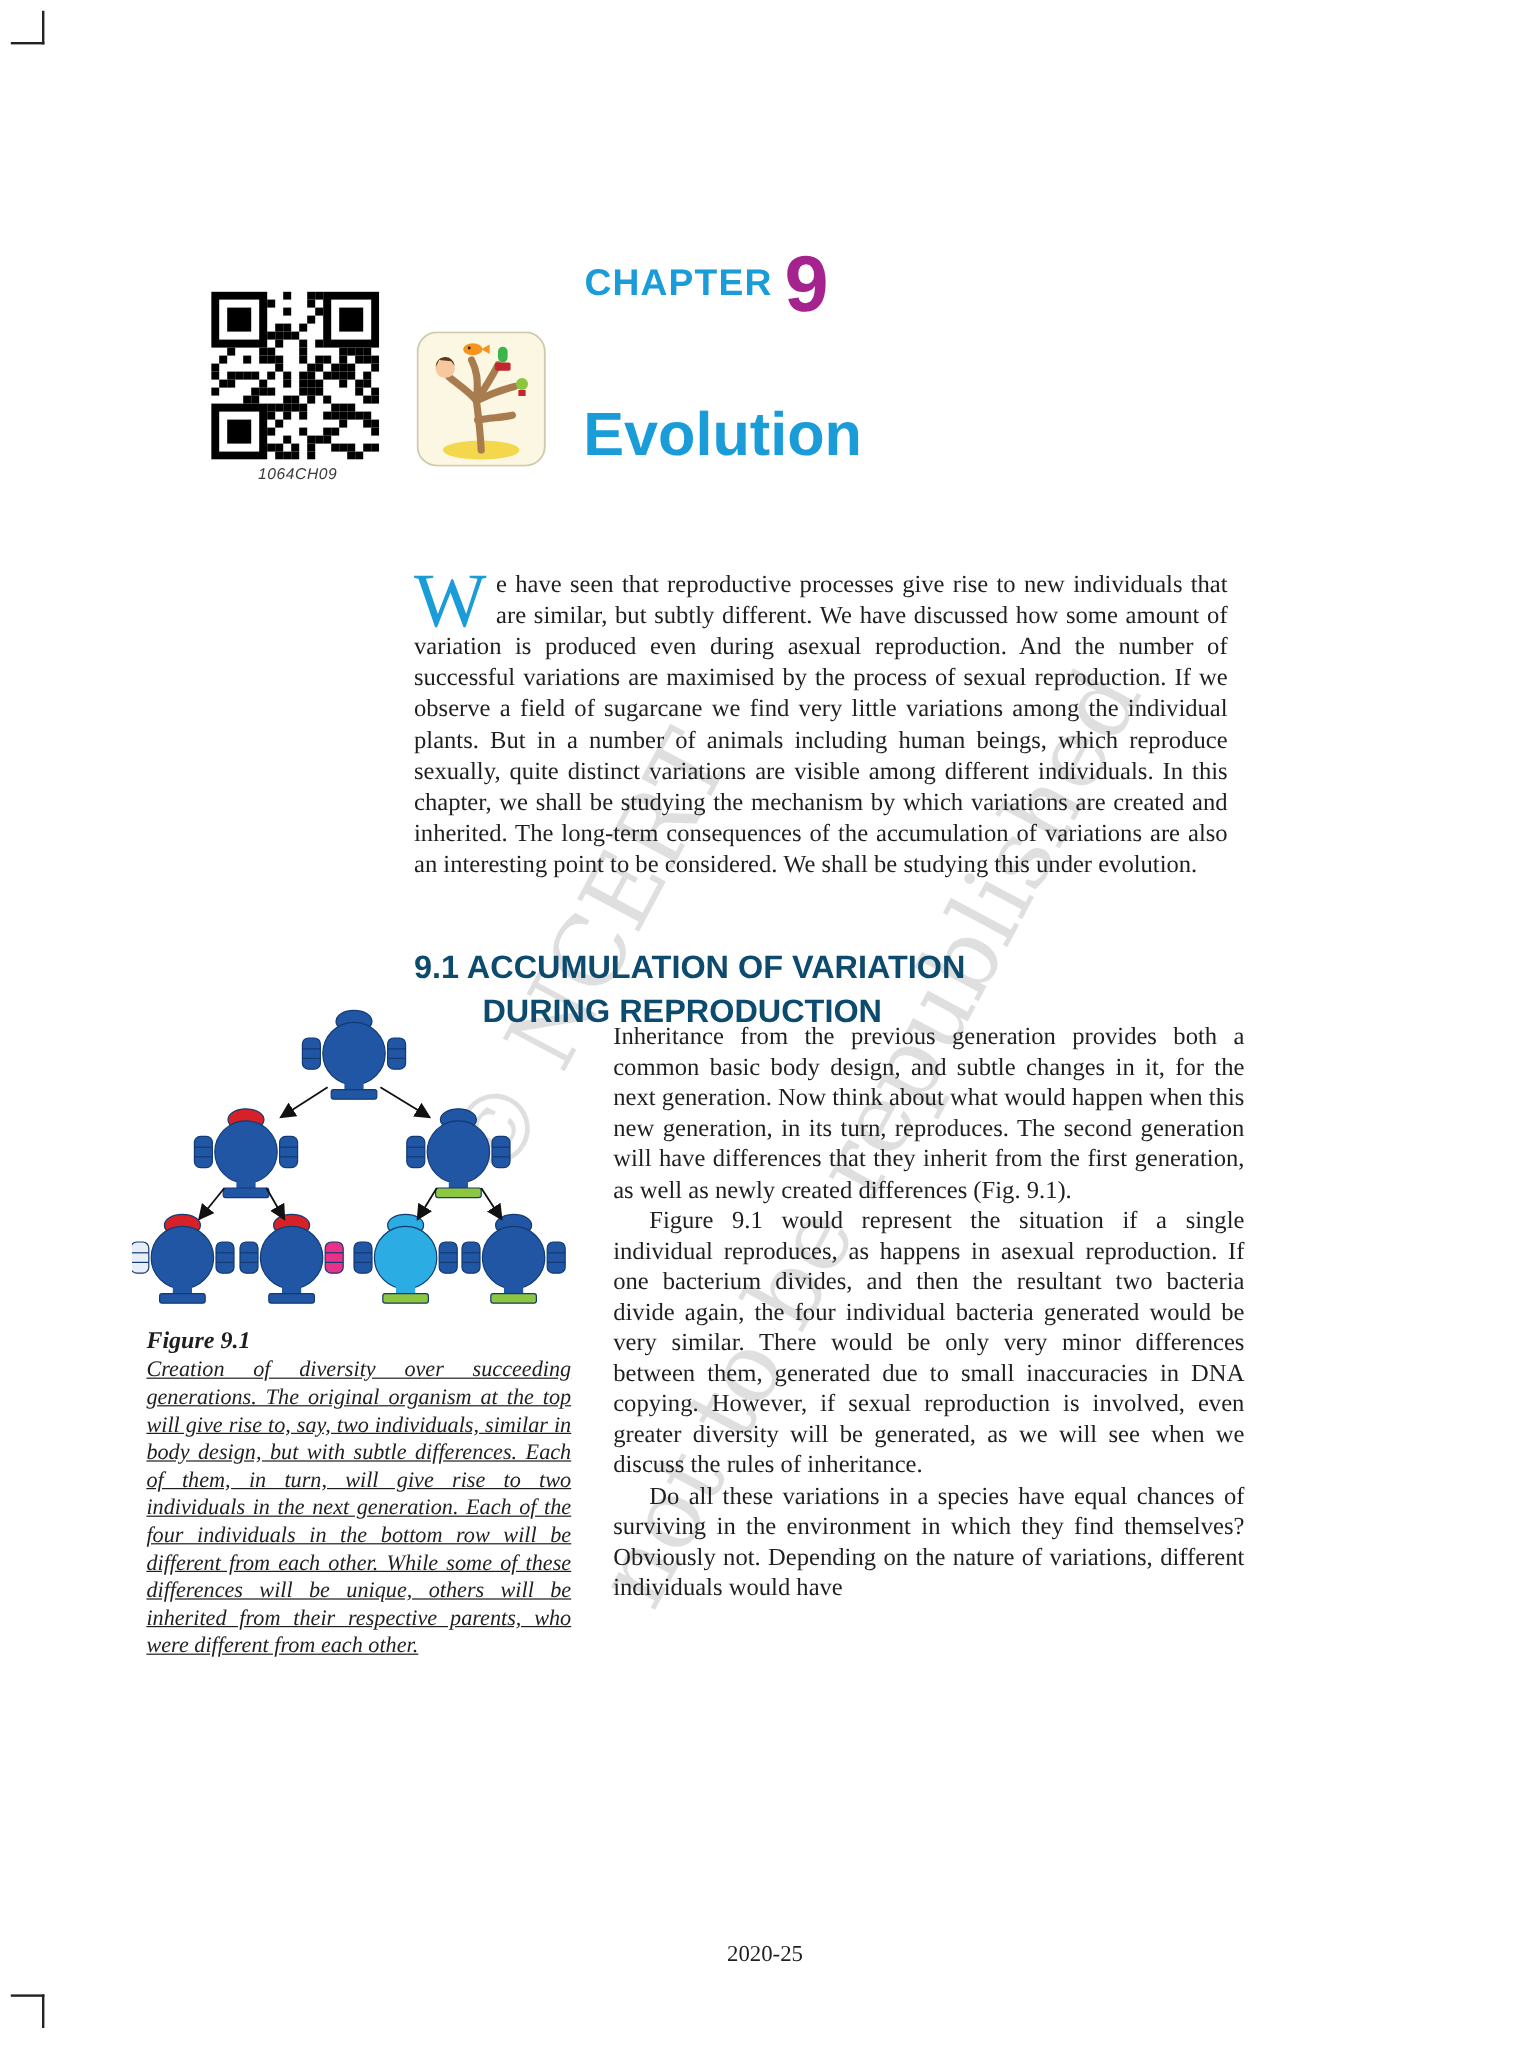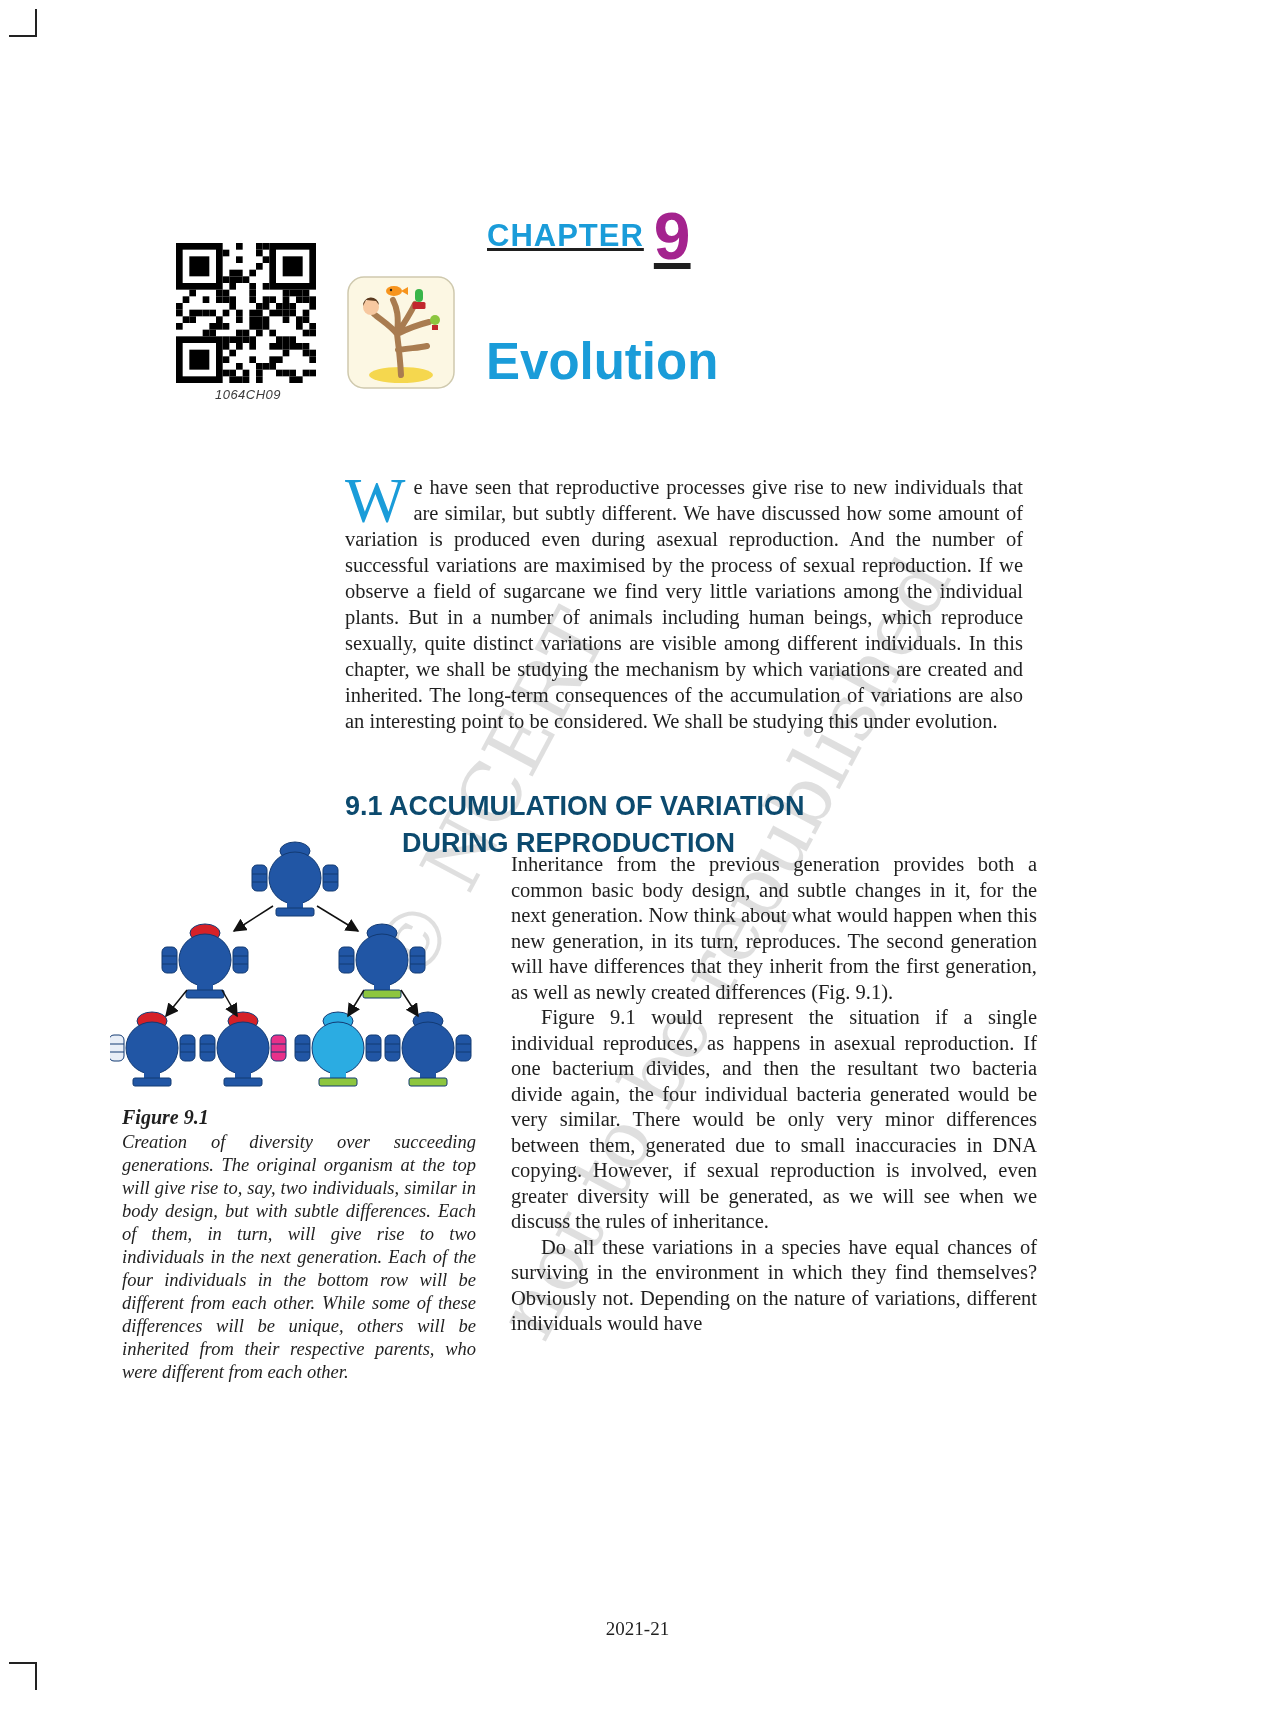--- a/index.html
+++ b/index.html
@@ -20,41 +20,41 @@
     color:#8f8f8f; opacity:0.28; font-size:80px; transform-origin:0 50%; transform:rotate(-62deg);
     pointer-events:none; z-index:1; }
   .wm1 { left:395px; top:930px; }
   .wm2 { left:520px; top:1285px; }
 
   
   .qr-block { position:absolute; left:176px; top:243px; width:144px; text-align:center; z-index:2;font-style:italic; }
   .qr-label { margin-top:4px; font-family:"Liberation Sans", sans-serif; font-size:13px; color:#3a3a3a; letter-spacing:0.5px; }
   .chapter-icon { position:absolute; left:347px; top:276px; width:108px; height:113px; z-index:2; }
 
-  .chapter-line { position:absolute; left:487px; top:203px; display:flex; align-items:center; gap:10px; z-index:2;text-decoration:underline; }
+  .chapter-line { position:absolute; left:487px; top:203px; display:flex; align-items:center; gap:10px; z-index:2; }
   .chapter-word { font-family:"Liberation Sans", sans-serif; font-weight:bold; font-size:31px; color:#1A9CD9; letter-spacing:1px; }
   .chapter-number { font-family:"Liberation Sans", sans-serif; font-weight:bold; font-size:66px; line-height:1; color:#A4238E; }
 
   .main-title { position:absolute; left:486px; top:276px; z-index:2;
     font-family:"Liberation Sans", sans-serif; font-weight:bold; font-size:51px; line-height:57px; color:#1A9CD9; }
 
   
   .intro { position:absolute; left:345px; top:474px; width:678px; z-index:2; }
   .intro p { margin:0; font-size:20.5px; line-height:26px; text-align:justify; }
   .dropcap { float:left; font-size:64px; line-height:50px; padding:2px 8px 0 0; color:#1A9CD9; font-family:"Liberation Serif", serif; }
 
   
   .section-heading { position:absolute; left:345px; top:788px; z-index:2; margin:0;
     font-family:"Liberation Sans", sans-serif; font-weight:bold; font-size:27px; line-height:37px; color:#0c4a6e; }
   .section-heading .l2 { margin-left:57px; }
 
   
   .figure-block { position:absolute; left:110px; top:836px; width:374px; z-index:2; }
   .figure-label { font-size:20px; font-weight:bold; font-style:italic; margin:8px 0 2px 12px; }
-  .figure-caption { font-size:18.5px; font-style:italic; line-height:23px; text-align:justify; margin:0 0 16px 12px; width:354px; }
+  .figure-caption { font-size:18.5px; font-style:italic; line-height:23px; text-align:justify; margin:0 0 16px 12px; width:354px;text-decoration:underline; }
 
   
   .right-col { position:absolute; left:511px; top:852px; width:526px; z-index:2; }
   .right-col p { margin:0; font-size:20.5px; line-height:25.5px; text-align:justify; }
   .right-col p.indent { text-indent:30px; }
 
   .footer { position:absolute; left:0; right:0; top:1618px; text-align:center;
     font-size:19px; color:#1f1f1f; z-index:2; }
 
   svg { display:block; }
@@ -298,15 +298,15 @@
     <div class="figure-label">Figure 9.1</div>
     <p class="figure-caption">Creation of diversity over succeeding generations. The original organism at the top will give rise to, say, two individuals, similar in body design, but with subtle differences. Each of them, in turn, will give rise to two individuals in the next generation. Each of the four individuals in the bottom row will be different from each other. While some of these differences will be unique, others will be inherited from their respective parents, who were different from each other.</p>
   </div>
 
   <div class="right-col">
     <p>Inheritance from the previous generation provides both a common basic body design, and subtle changes in it, for the next generation. Now think about what would happen when this new generation, in its turn, reproduces. The second generation will have differences that they inherit from the first generation, as well as newly created differences (Fig. 9.1).</p>
     <p class="indent">Figure 9.1 would represent the situation if a single individual reproduces, as happens in asexual reproduction. If one bacterium divides, and then the resultant two bacteria divide again, the four individual bacteria generated would be very similar. There would be only very minor differences between them, generated due to small inaccuracies in DNA copying. However, if sexual reproduction is involved, even greater diversity will be generated, as we will see when we discuss the rules of inheritance.</p>
     <p class="indent">Do all these variations in a species have equal chances of surviving in the environment in which they find themselves? Obviously not. Depending on the nature of variations, different individuals would have</p>
   </div>
 
-  <div class="footer">2021-21</div>
+  <div class="footer">2020-25</div>
 
 </div>
 
 </body></html>

